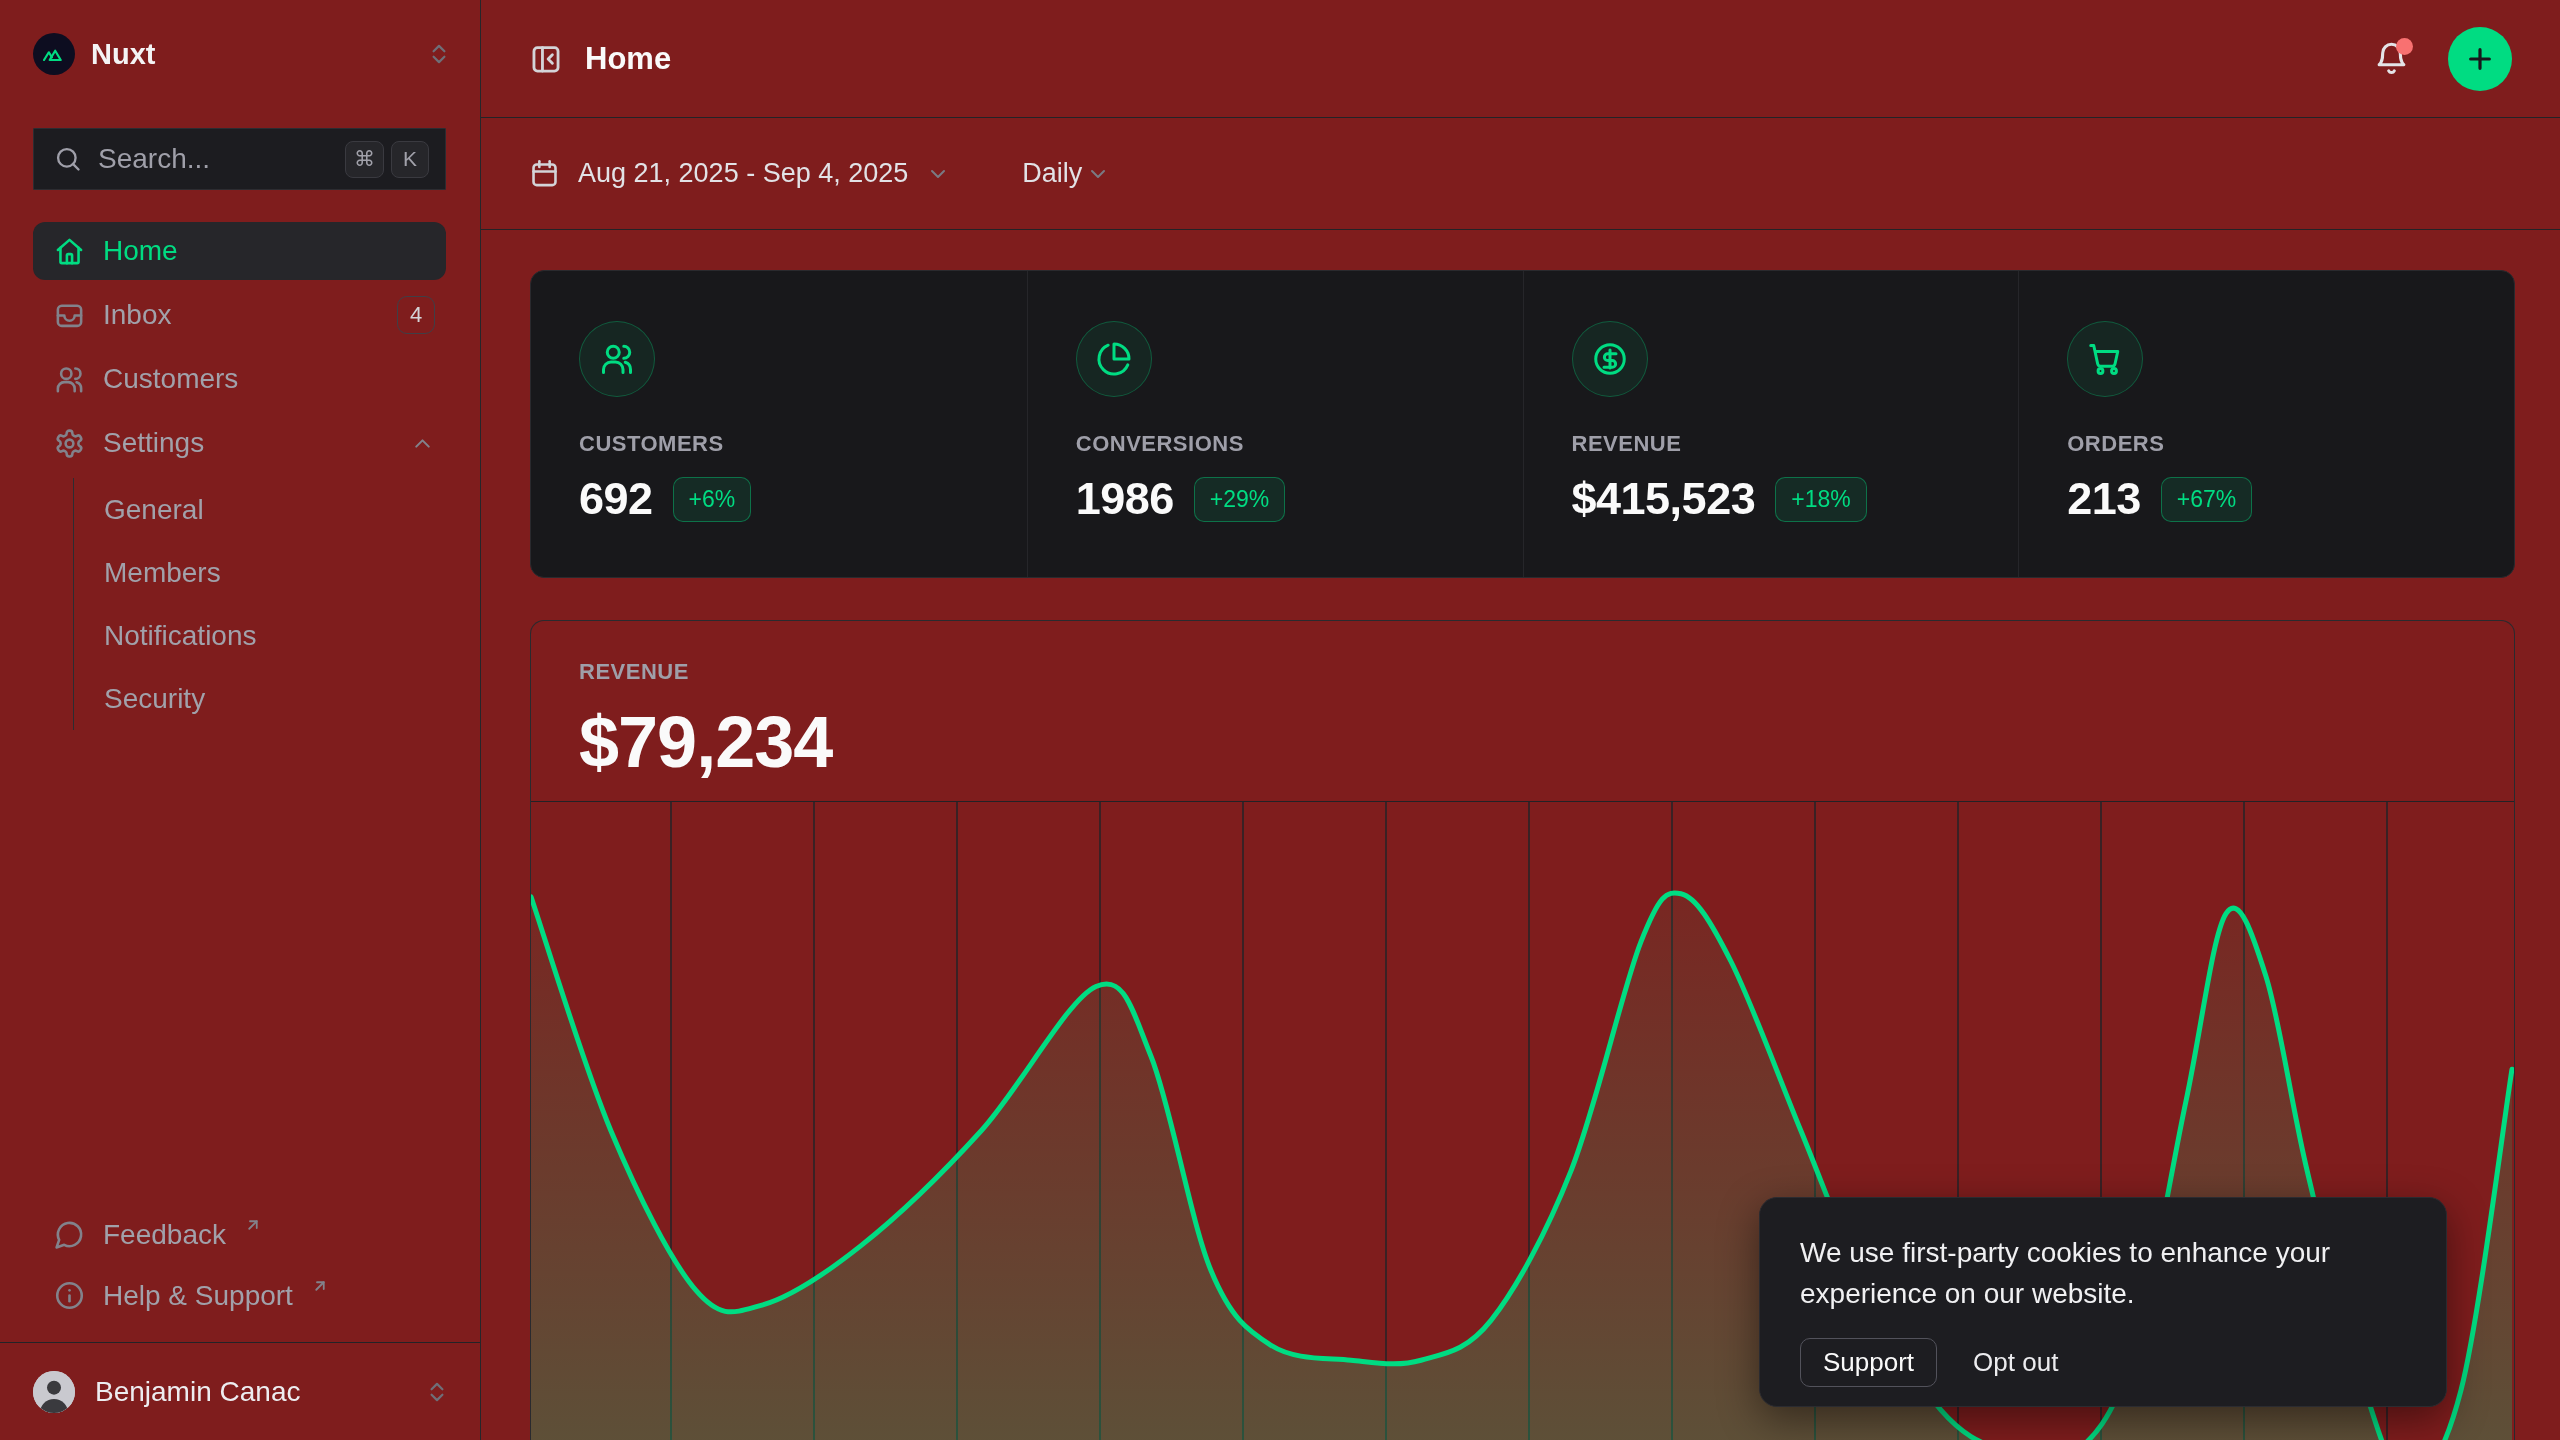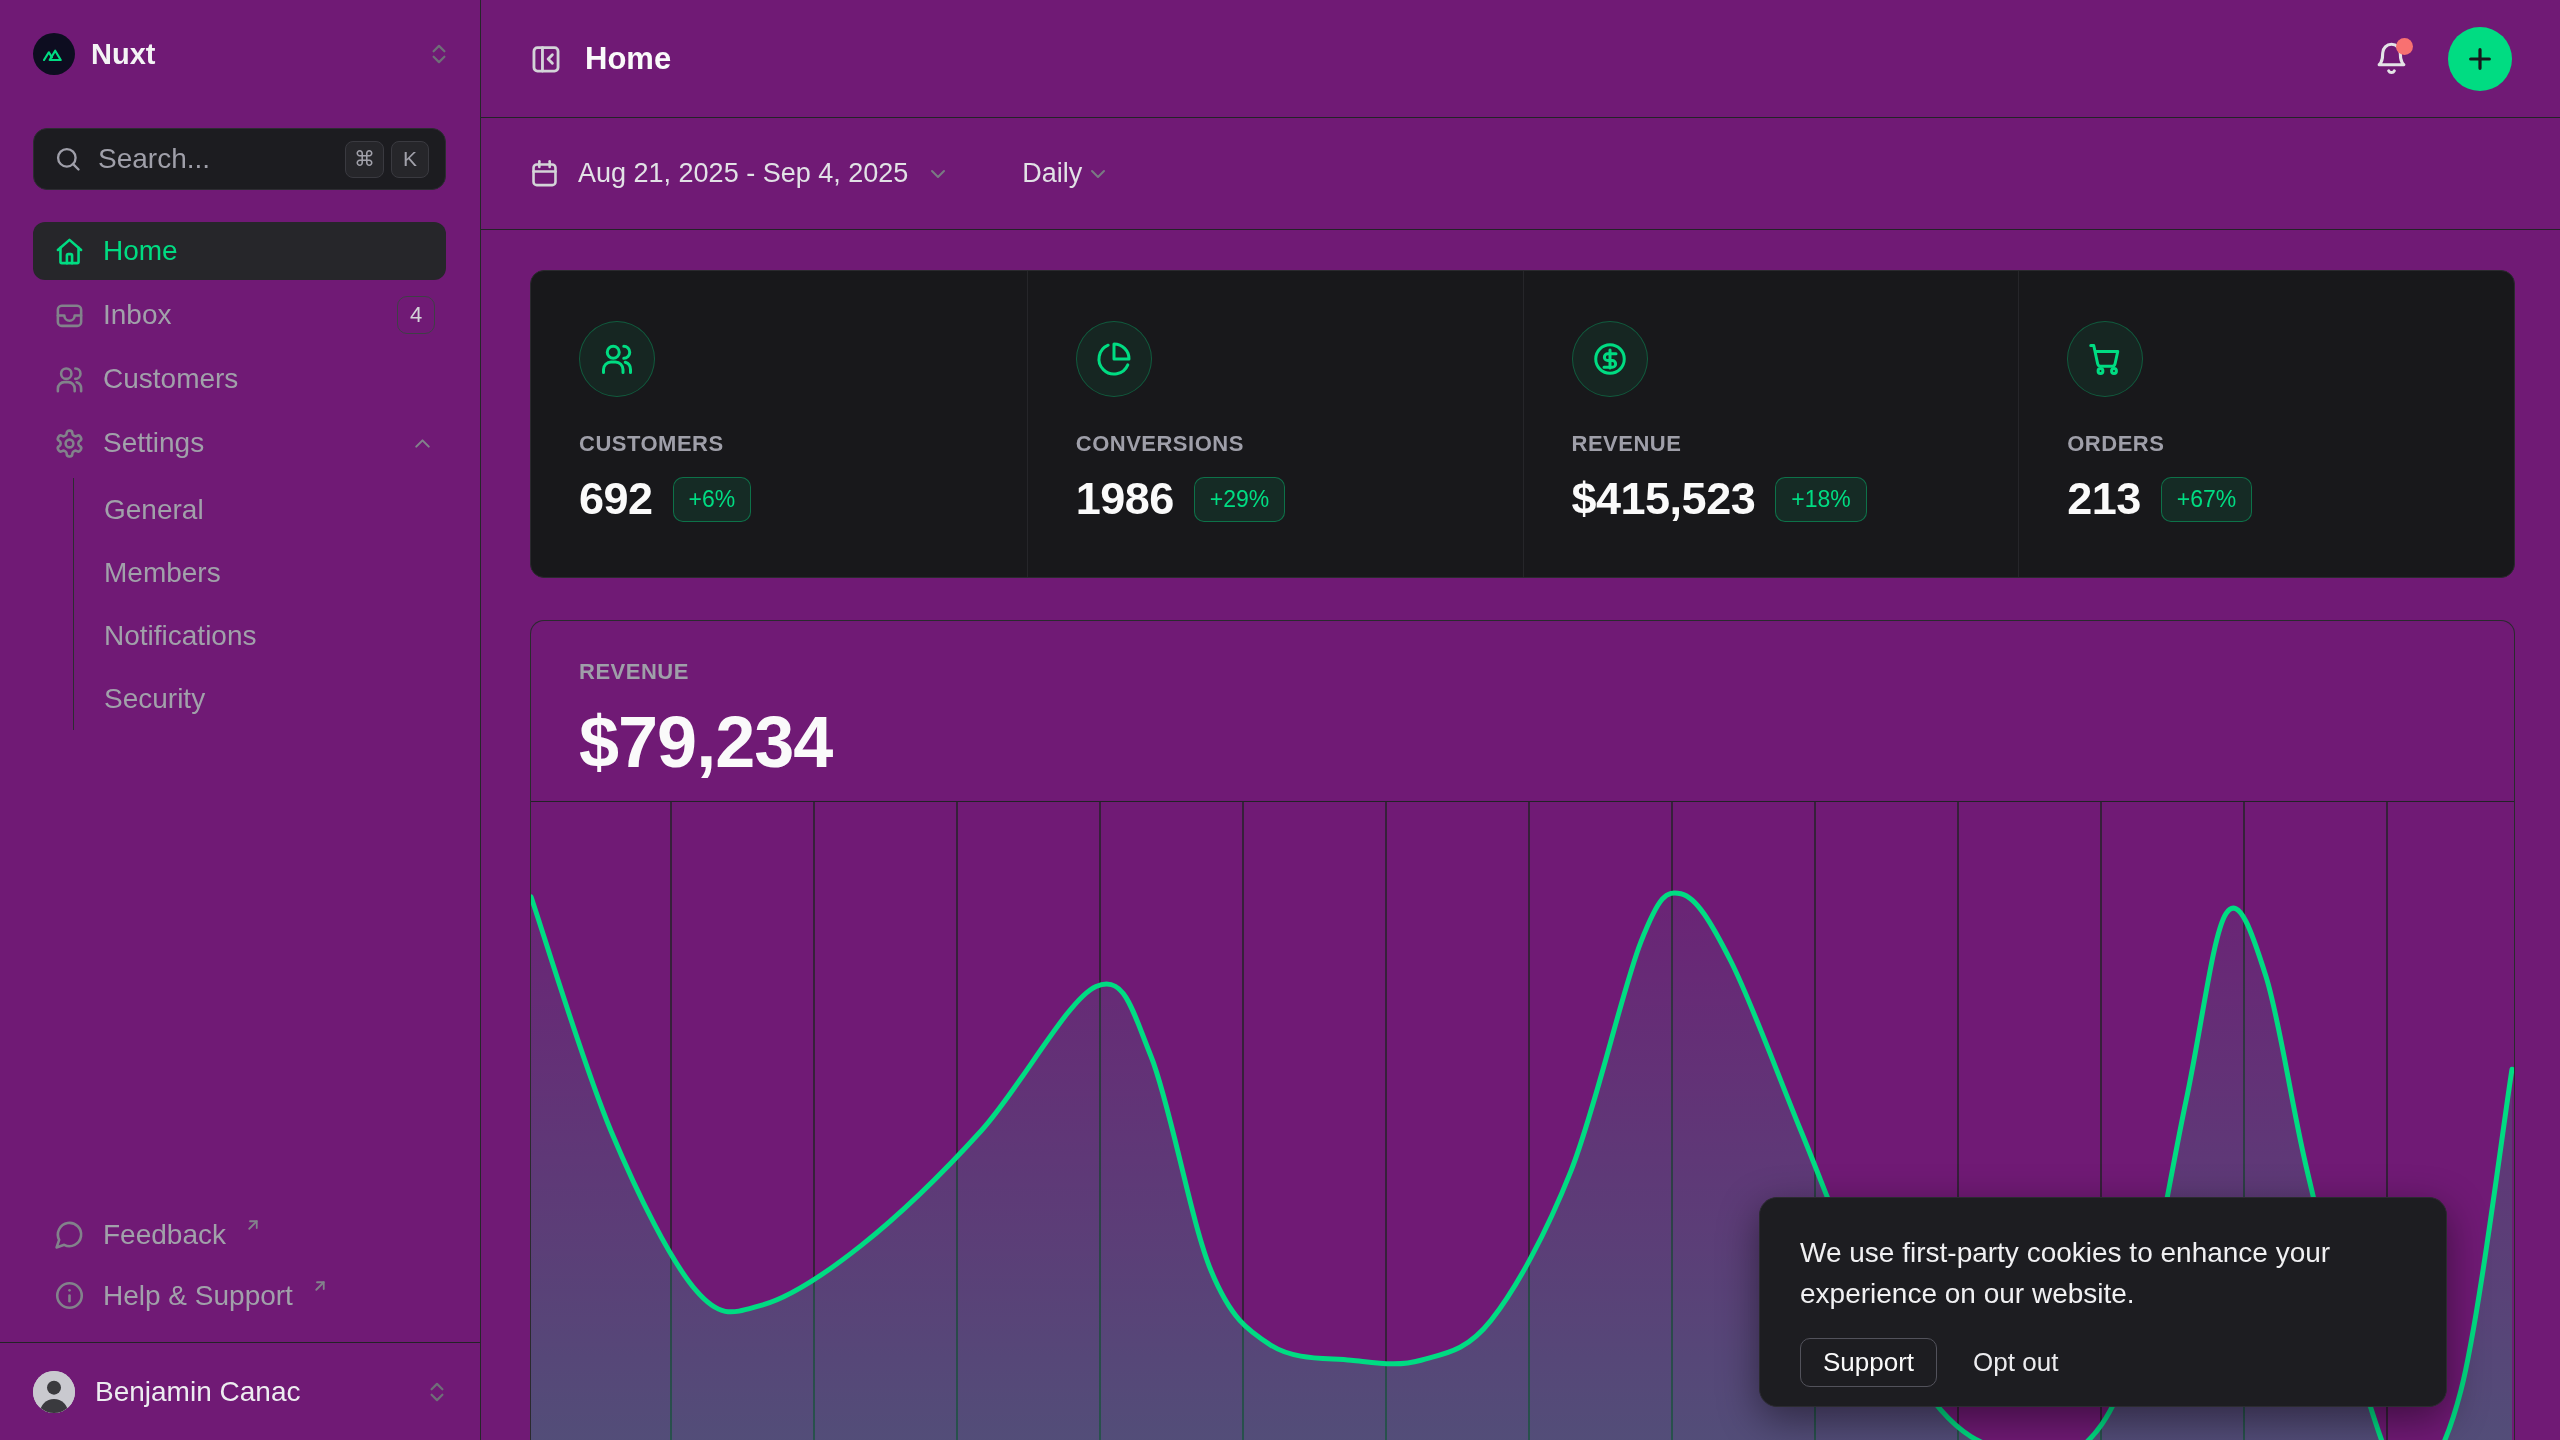--- a/index.html
+++ b/index.html
@@ -1,29 +1,29 @@
 <!DOCTYPE html>
 <html><head>
 <meta charset="utf-8">
 <style>
   * { margin:0; padding:0; box-sizing:border-box; }
   html,body { background:#0f0f11; }
   body { font-family:"Liberation Sans","DejaVu Sans",sans-serif; }
-  .app { position:relative; width:2560px; height:1440px; background:#701a75; color:#e4e4e7; overflow:hidden; display:flex; }
+  .app { position:relative; width:2560px; height:1440px; background:#7f1d1d; color:#e4e4e7; overflow:hidden; display:flex; }
 
   
   .sidebar { width:481px; flex:0 0 481px; border-right:1px solid #26262a; display:flex; flex-direction:column; }
   .team-row { margin:22px 28px 0 33px; height:64px; display:flex; align-items:center; gap:16px; border-radius:12px; cursor:pointer; }
   .logo-circle { width:42px; height:42px; border-radius:50%; background:#0d0d20; display:flex; align-items:center; justify-content:center; color:#00dc82; }
   .logo-circle svg { width:26px; height:26px; }
   .team-name { font-size:29px; font-weight:600; color:#f4f4f5; flex:1; }
   .chevrons { color:#6f6f78; display:flex; }
   .chevrons svg { width:26px; height:26px; }
 
-  .search-box { margin:42px 34px 0 33px; height:62px; border:1px solid #2c2c31; background:#1c1c20; border-radius:14px; display:flex; align-items:center; padding:0 16px 0 20px; gap:16px; cursor:text; }
+  .search-box { margin:42px 34px 0 33px; height:62px; border:1px solid #2c2c31; background:#1c1c20; border-radius:1px; display:flex; align-items:center; padding:0 16px 0 20px; gap:16px; cursor:text; }
   .search-box .s-icon { color:#9f9fa9; display:flex; }
   .search-box .s-icon svg { width:28px; height:28px; }
   .search-placeholder { flex:1; font-size:28px; color:#9f9fa9; }
   .kbds { display:flex; gap:7px; }
   .kbd { min-width:38px; height:37px; padding:0 8px; background:#26262a; border:1px solid #3a3a40; border-radius:8px; color:#a1a1aa; font-size:21px; display:flex; align-items:center; justify-content:center; }
 
   nav { margin:32px 34px 0 33px; }
   .nav-item { height:58px; margin-bottom:6px; display:flex; align-items:center; gap:18px; padding:0 11px 0 21px; border-radius:12px; color:#a1a1aa; cursor:pointer; }
   .nav-item .n-icon { display:flex; color:#82828b; }
   .nav-item .n-icon svg { width:31px; height:31px; }

